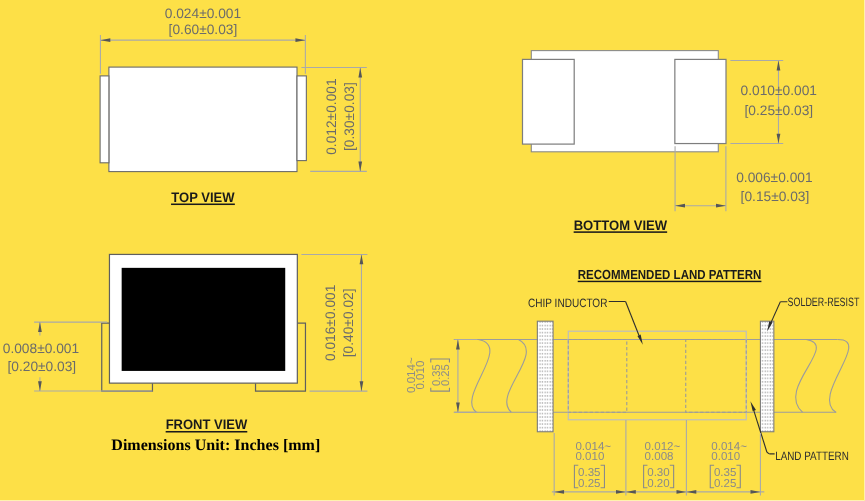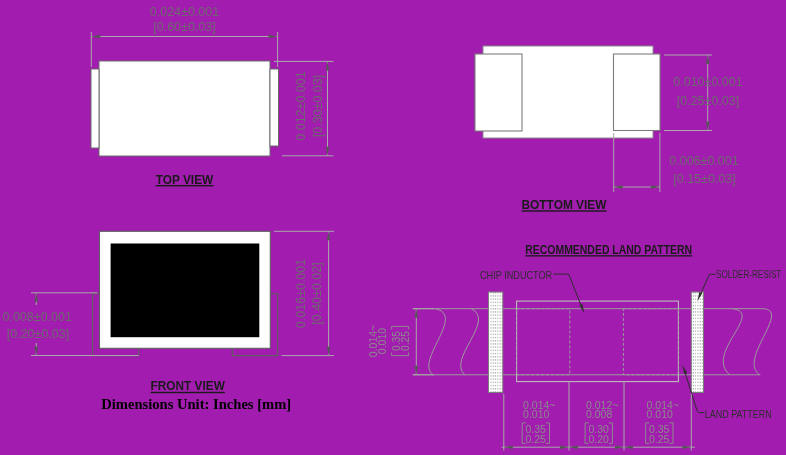--- a/index.html
+++ b/index.html
@@ -1,16 +1,16 @@
 <!DOCTYPE html>
 <html><head>
 <meta charset="utf-8">
 <style>
   html,body{margin:0;padding:0;background:#ffffff;}
-  .stage{position:relative;width:786px;height:455px;background:#a21caf;overflow:hidden;
+  .stage{position:relative;width:786px;height:455px;background:#fde047;overflow:hidden;
          font-family:"Liberation Sans", sans-serif;}
   svg{position:absolute;left:0;top:0;}
   text{font-family:"Liberation Sans", sans-serif;}
 </style>
 </head>
 <body>
 <div class="stage">
 <svg width="786" height="455" viewBox="0 0 786 455">
   <defs>
     <pattern id="stip" width="2.3" height="3.2" patternUnits="userSpaceOnUse">

